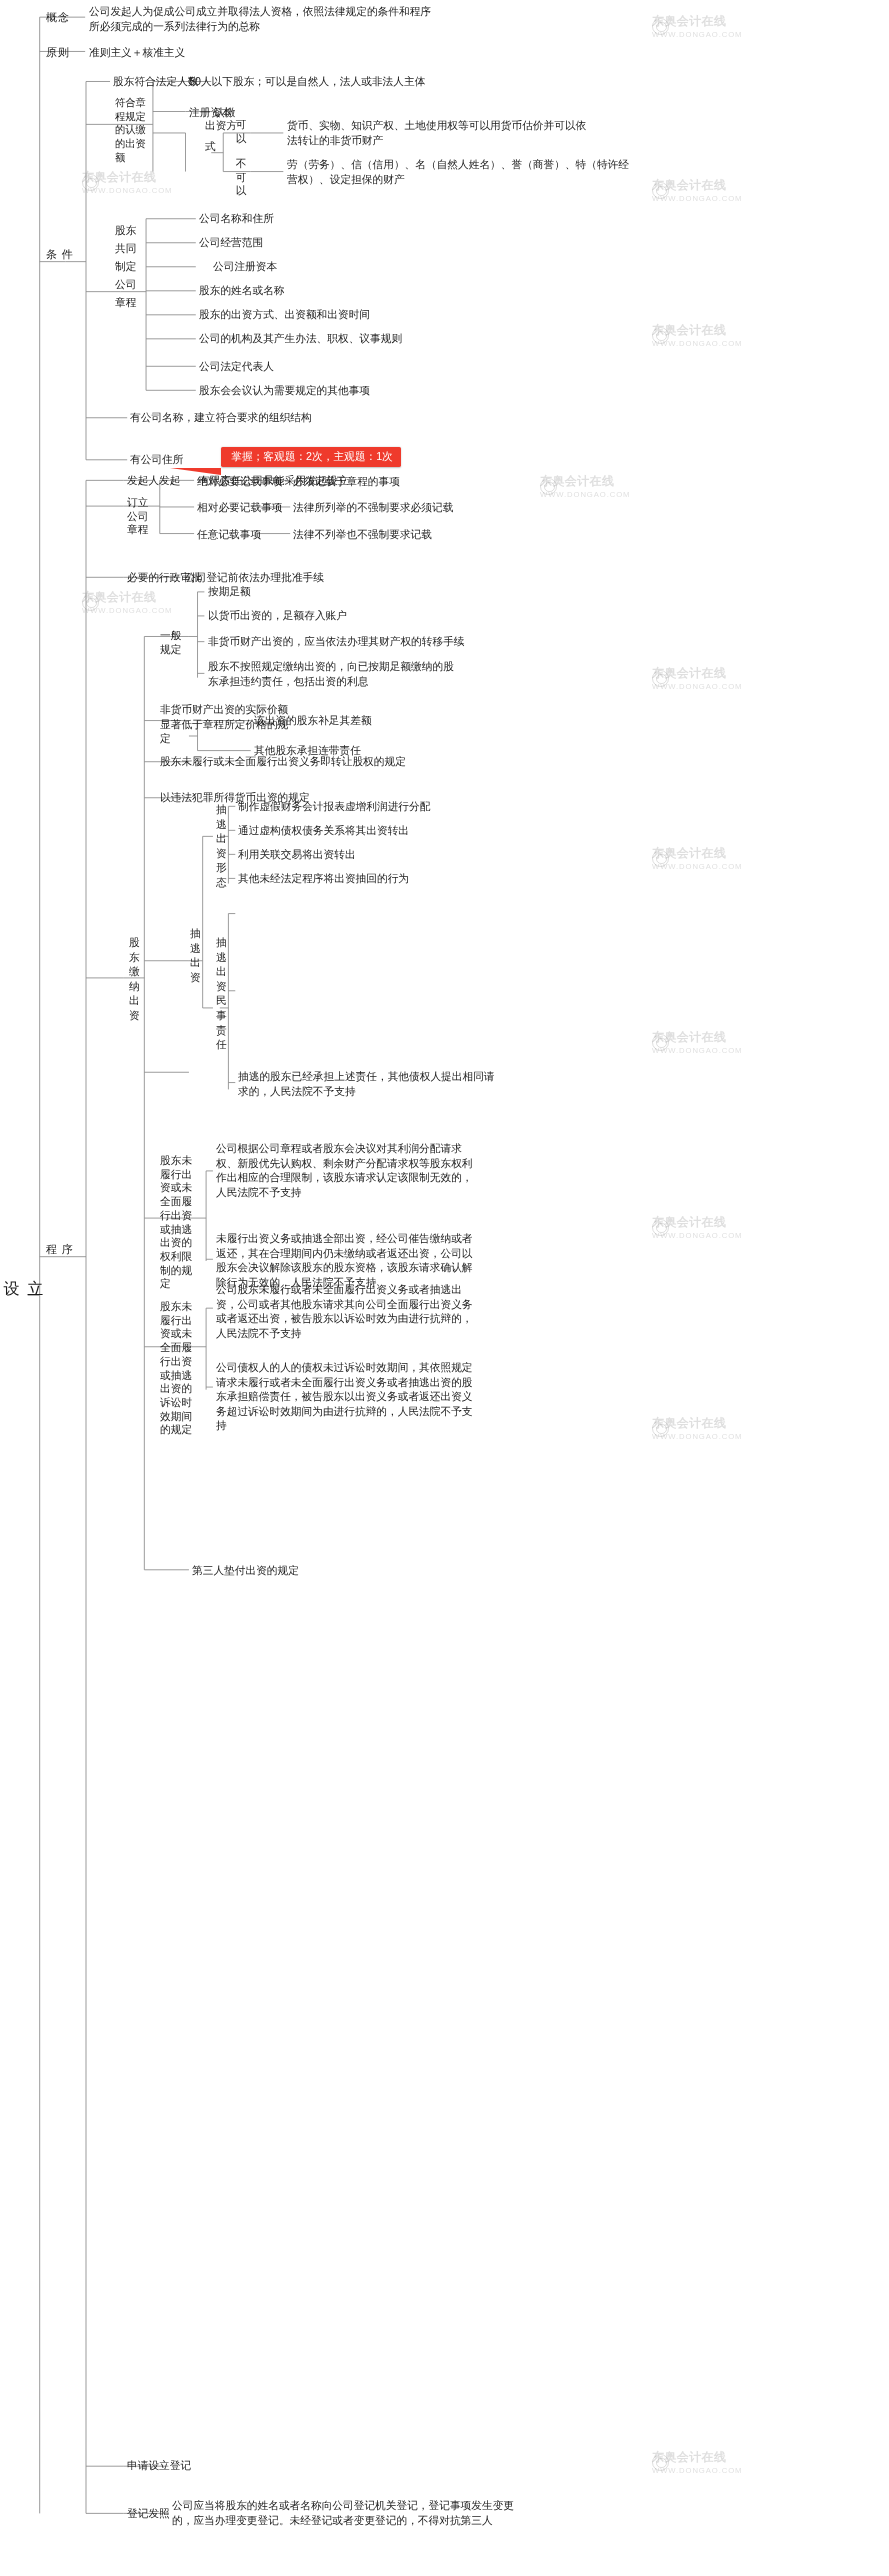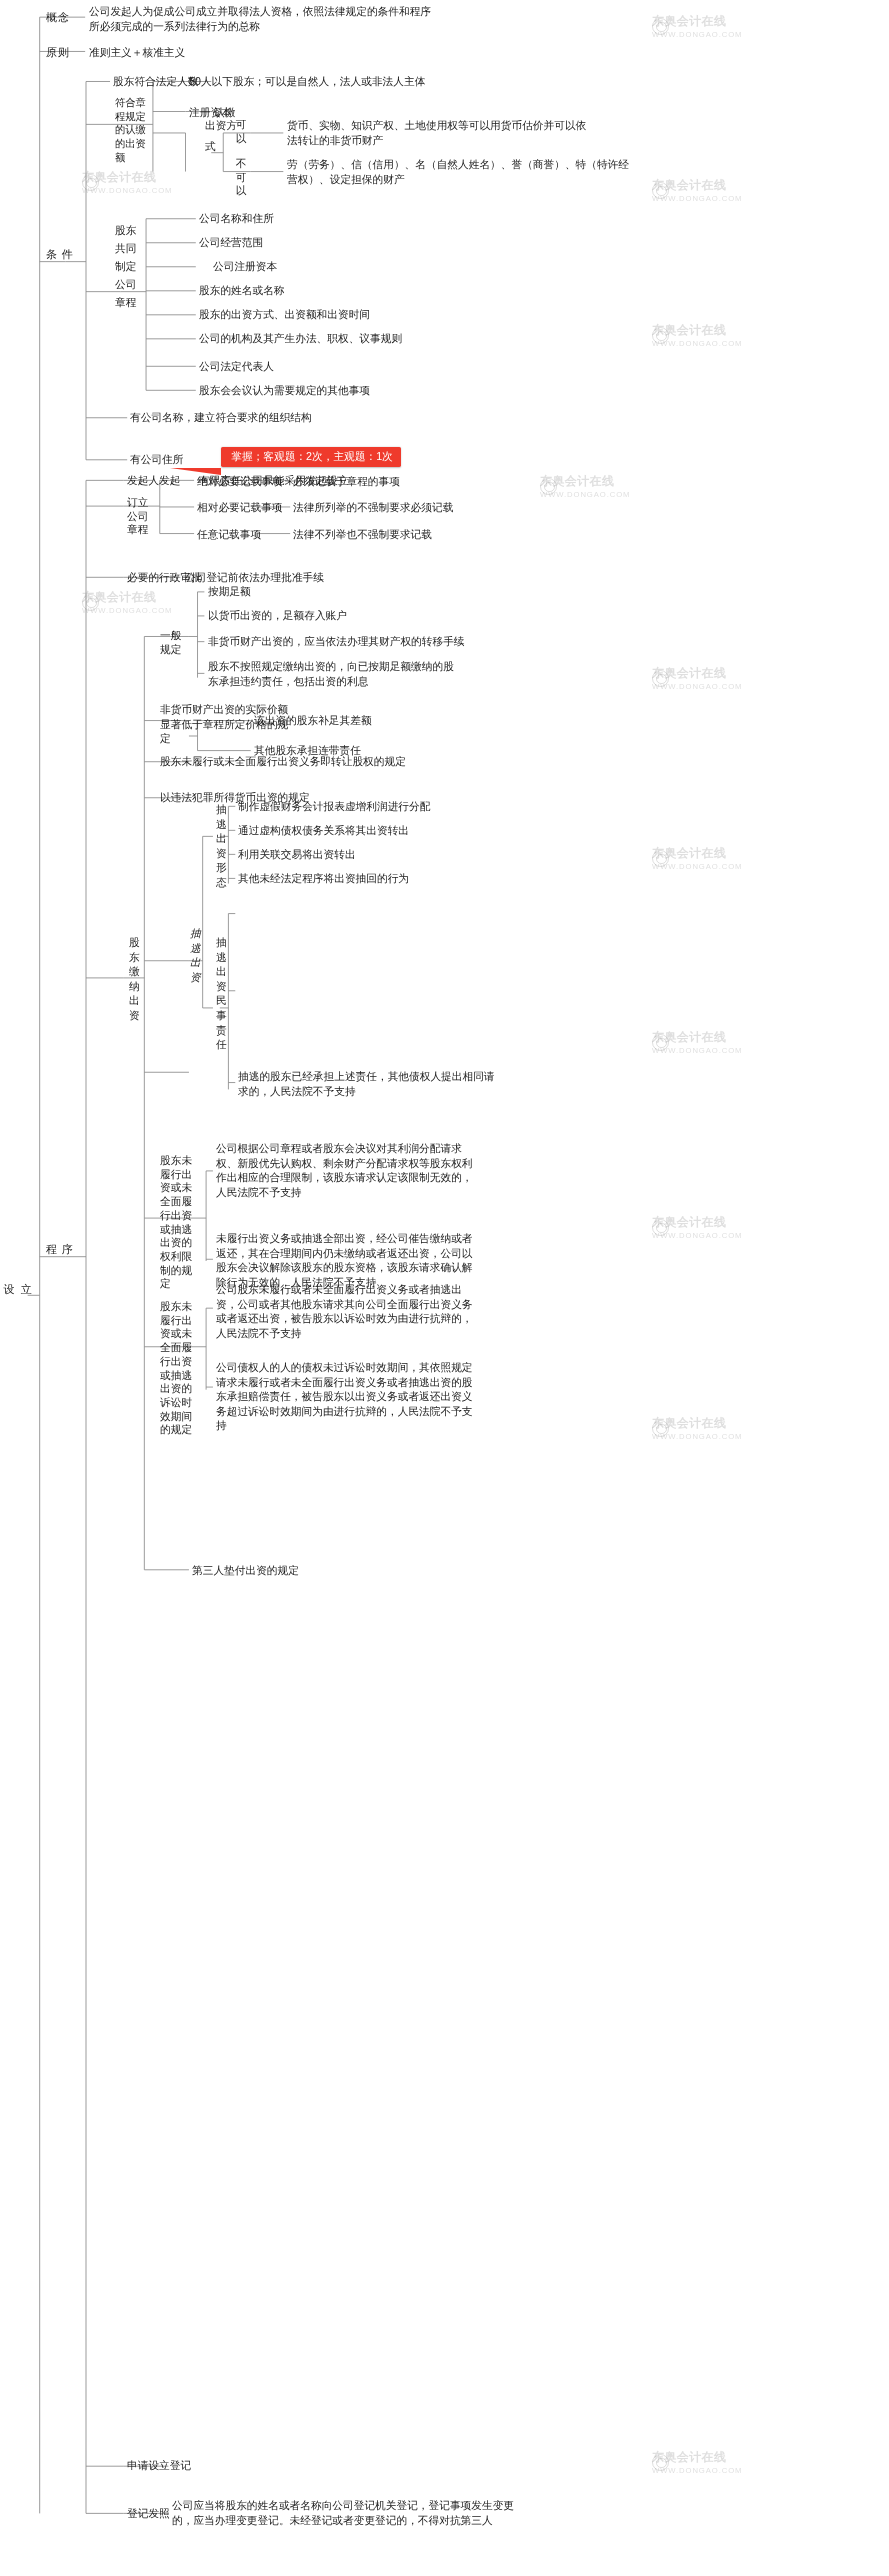--- a/index.html
+++ b/index.html
@@ -17,21 +17,21 @@
   svg.lines { position:absolute; left:0; top:0; width:890px; height:2576px; pointer-events:none; }
 
   .node {
     position: absolute;
     font-size: 10.7px;
     line-height: 14.6px;
     color: #1b1b1b;
     white-space: pre-wrap;
   }
   .root {
-    font-size: 11px;
+    font-size: 16px;
     letter-spacing: 1.7px;
   }
   .lvl1 { font-size: 11px; letter-spacing: 0.9px; }
   .highlight {
     position: absolute;
     background: #ef3a2c;
     color: #ffffff;
     font-size: 10.7px;
     padding: 2.6px 8.6px 3.4px 10.3px;
     border-radius: 1.7px;
@@ -276,21 +276,21 @@
   <div class="node" style="left:208px; top:634px;">非货币财产出资的，应当依法办理其财产权的转移手续</div>
   <div class="node" style="left:208px; top:659px; width:249px;">股东不按照规定缴纳出资的，向已按期足额缴纳的股东承担违约责任，包括出资的利息</div>
 
   <div class="node" style="left:160px; top:702px; width:129px;">非货币财产出资的实际价额显著低于章程所定价格的规定</div>
   <div class="node" style="left:254px; top:713px;">该出资的股东补足其差额</div>
   <div class="node" style="left:254px; top:743px;">其他股东承担连带责任</div>
 
   <div class="node" style="left:160px; top:754px;">股东未履行或未全面履行出资义务即转让股权的规定</div>
   <div class="node" style="left:160px; top:790px;">以违法犯罪所得货币出资的规定</div>
 
-  <div class="node" style="left:190px; top:926px; width:13.7px; line-height:14.6px;font-style:italic;">抽逃出资</div>
+  <div class="node" style="left:190px; top:926px; width:13.7px; line-height:14.6px;">抽逃出资</div>
 
   <div class="node" style="left:216px; top:802px; width:13.7px; line-height:14.6px;">抽逃出资形态</div>
   <div class="node" style="left:238px; top:799px;">制作虚假财务会计报表虚增利润进行分配</div>
   <div class="node" style="left:238px; top:823px;">通过虚构债权债务关系将其出资转出</div>
   <div class="node" style="left:238px; top:847px;">利用关联交易将出资转出</div>
   <div class="node" style="left:238px; top:871px;">其他未经法定程序将出资抽回的行为</div>
 
   <div class="node" style="left:216px; top:935px; width:13.7px; line-height:14.6px;">抽逃出资民事责任</div>
   <div class="node" style="left:238px; top:1069px; width:257px;">抽逃的股东已经承担上述责任，其他债权人提出相同请求的，人民法院不予支持</div>
 

